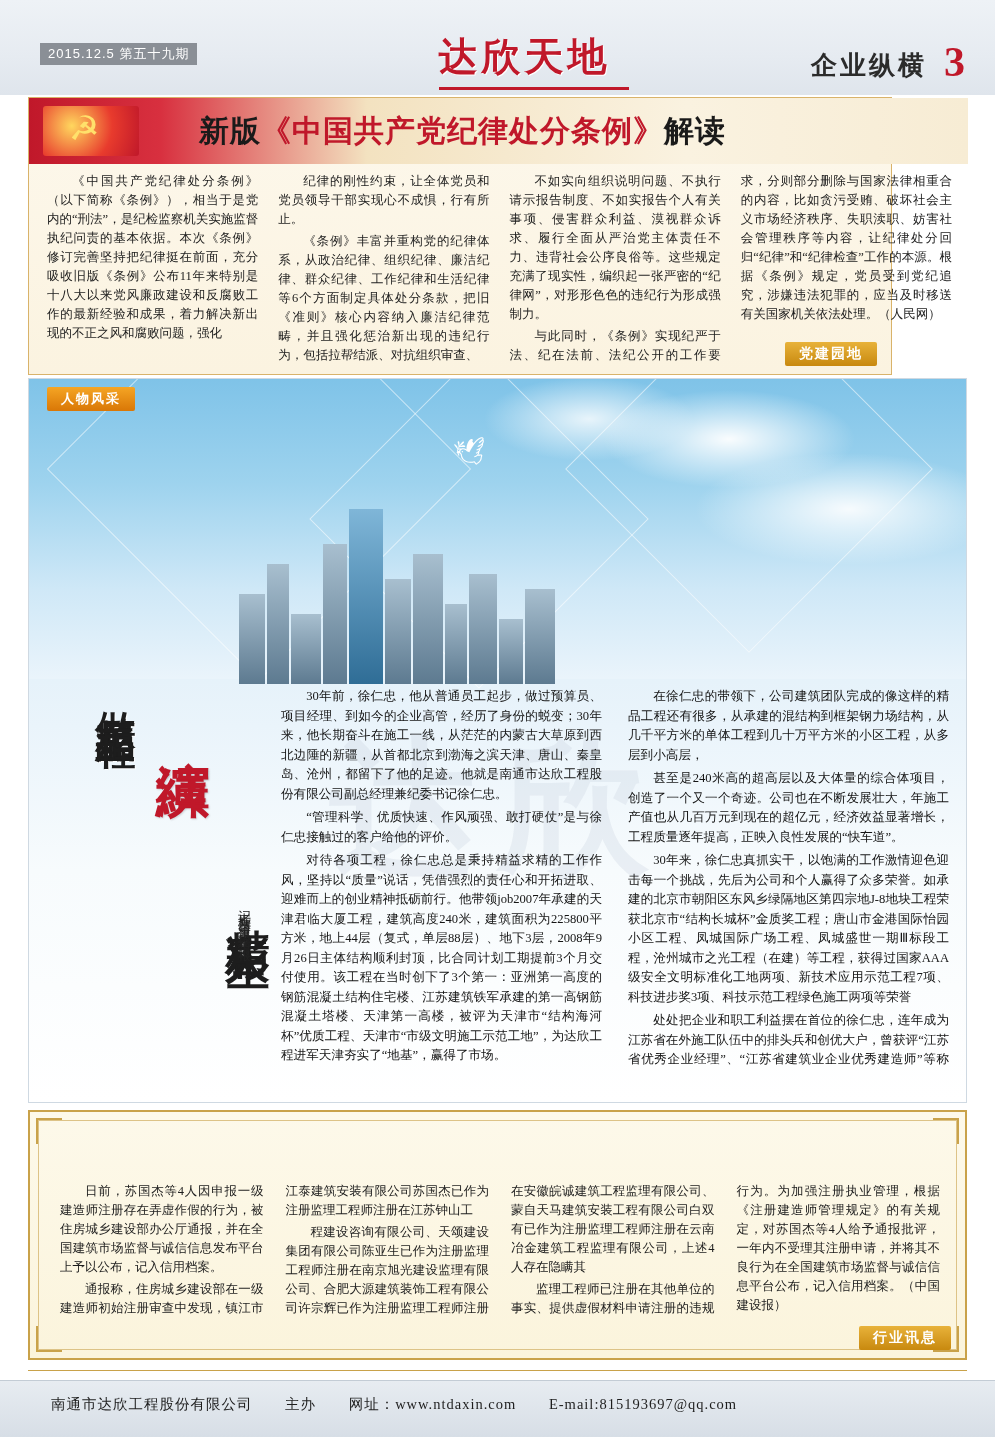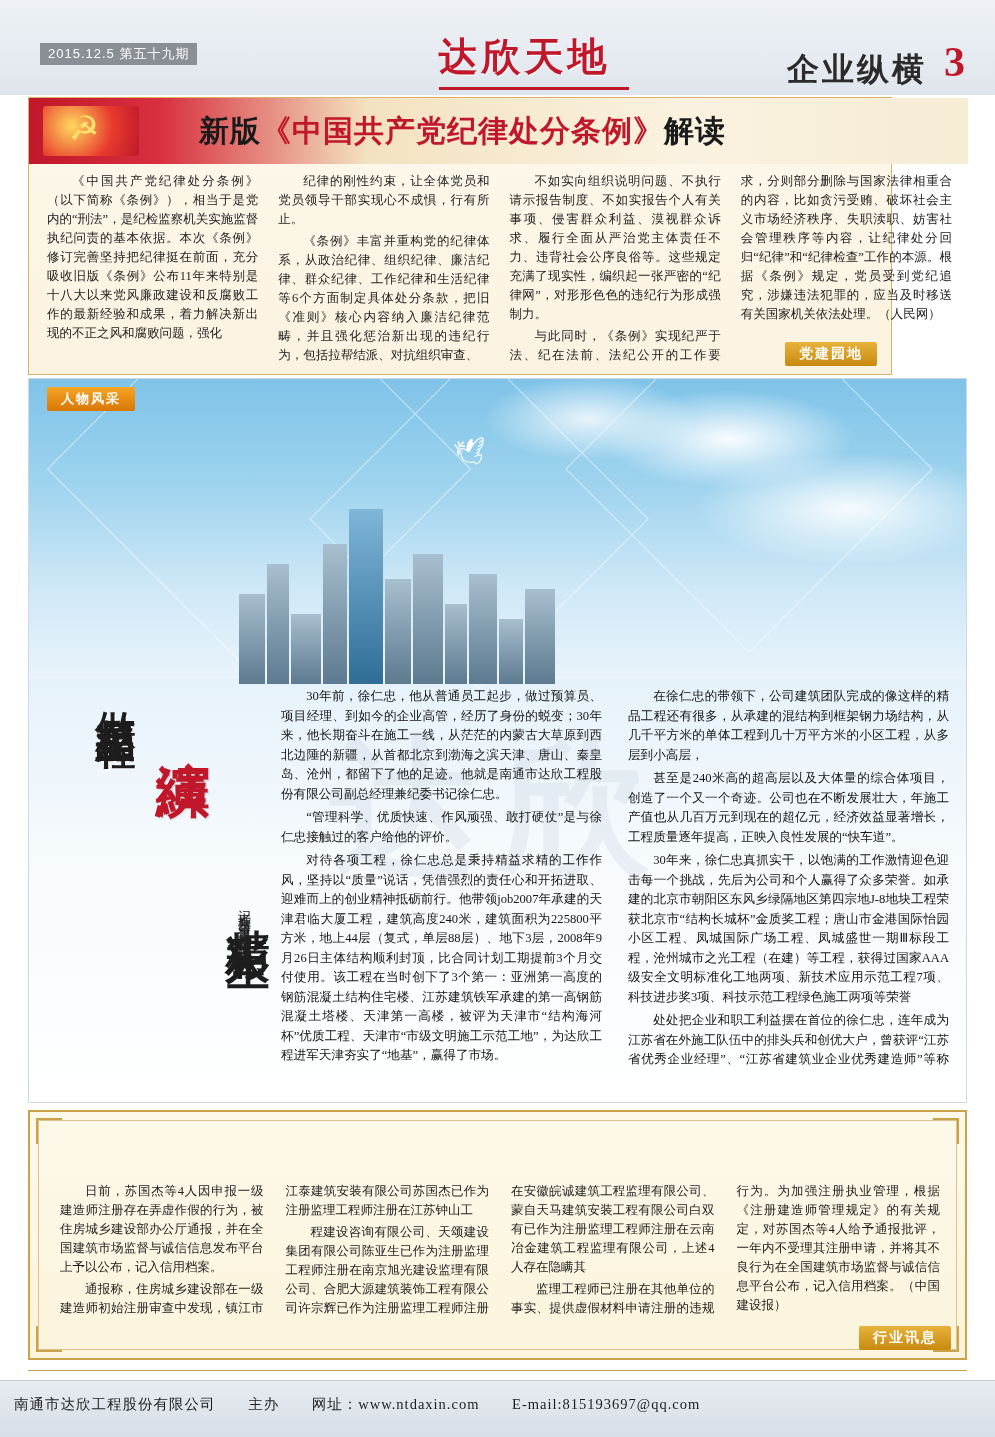--- a/index.html
+++ b/index.html
@@ -32,21 +32,21 @@
     letter-spacing:4px;
     font-family:"DejaVu Serif", serif;
     text-shadow:1px 1px 0 #fff;
     margin-left:36px;
   }
   .mh-logo .under {
     display:block; width:190px; height:3px; background:#c0182a; margin:3px auto 0;
   }
   .mh-section {
     position:absolute; right:68px; top:48px;
-    font-size:32px; font-weight:bold; color:#2b2b2b; letter-spacing:3px;
+    font-size:26px; font-weight:bold; color:#2b2b2b; letter-spacing:3px;
     font-family:"DejaVu Serif", serif;
   }
   .mh-pagenum {
     position:absolute; right:30px; top:38px;
     font-size:42px; font-weight:bold; color:#c0182a;
     font-family:"Liberation Serif", serif;
   }
 
   
   .block1 {
@@ -190,21 +190,21 @@
   }
   .b3-cols p { margin:0 0 3px 0; text-indent:2em; }
 
   
   .footer {
     position:absolute; left:0; top:1380px; width:995px; height:57px;
     background:linear-gradient(180deg,#e7ecf1,#d7dee6);
     border-top:1px solid #c3ccd5;
   }
   .footer-inner {
-    position:absolute; left:0; top:14px; width:788px; 
+    position:absolute; left:0; top:14px; width:788px; text-align:center;
     font-size:14.5px; color:#1d1d1d; letter-spacing:1px;
   }
   .footer-inner span { margin:0 14px; }
   .fdiv{ position:absolute; left:28px; top:1370px; width:939px; height:1px; background:#c9a24a;}
 </style>
 </head>
 <body>
 
 <div class="page">
 

